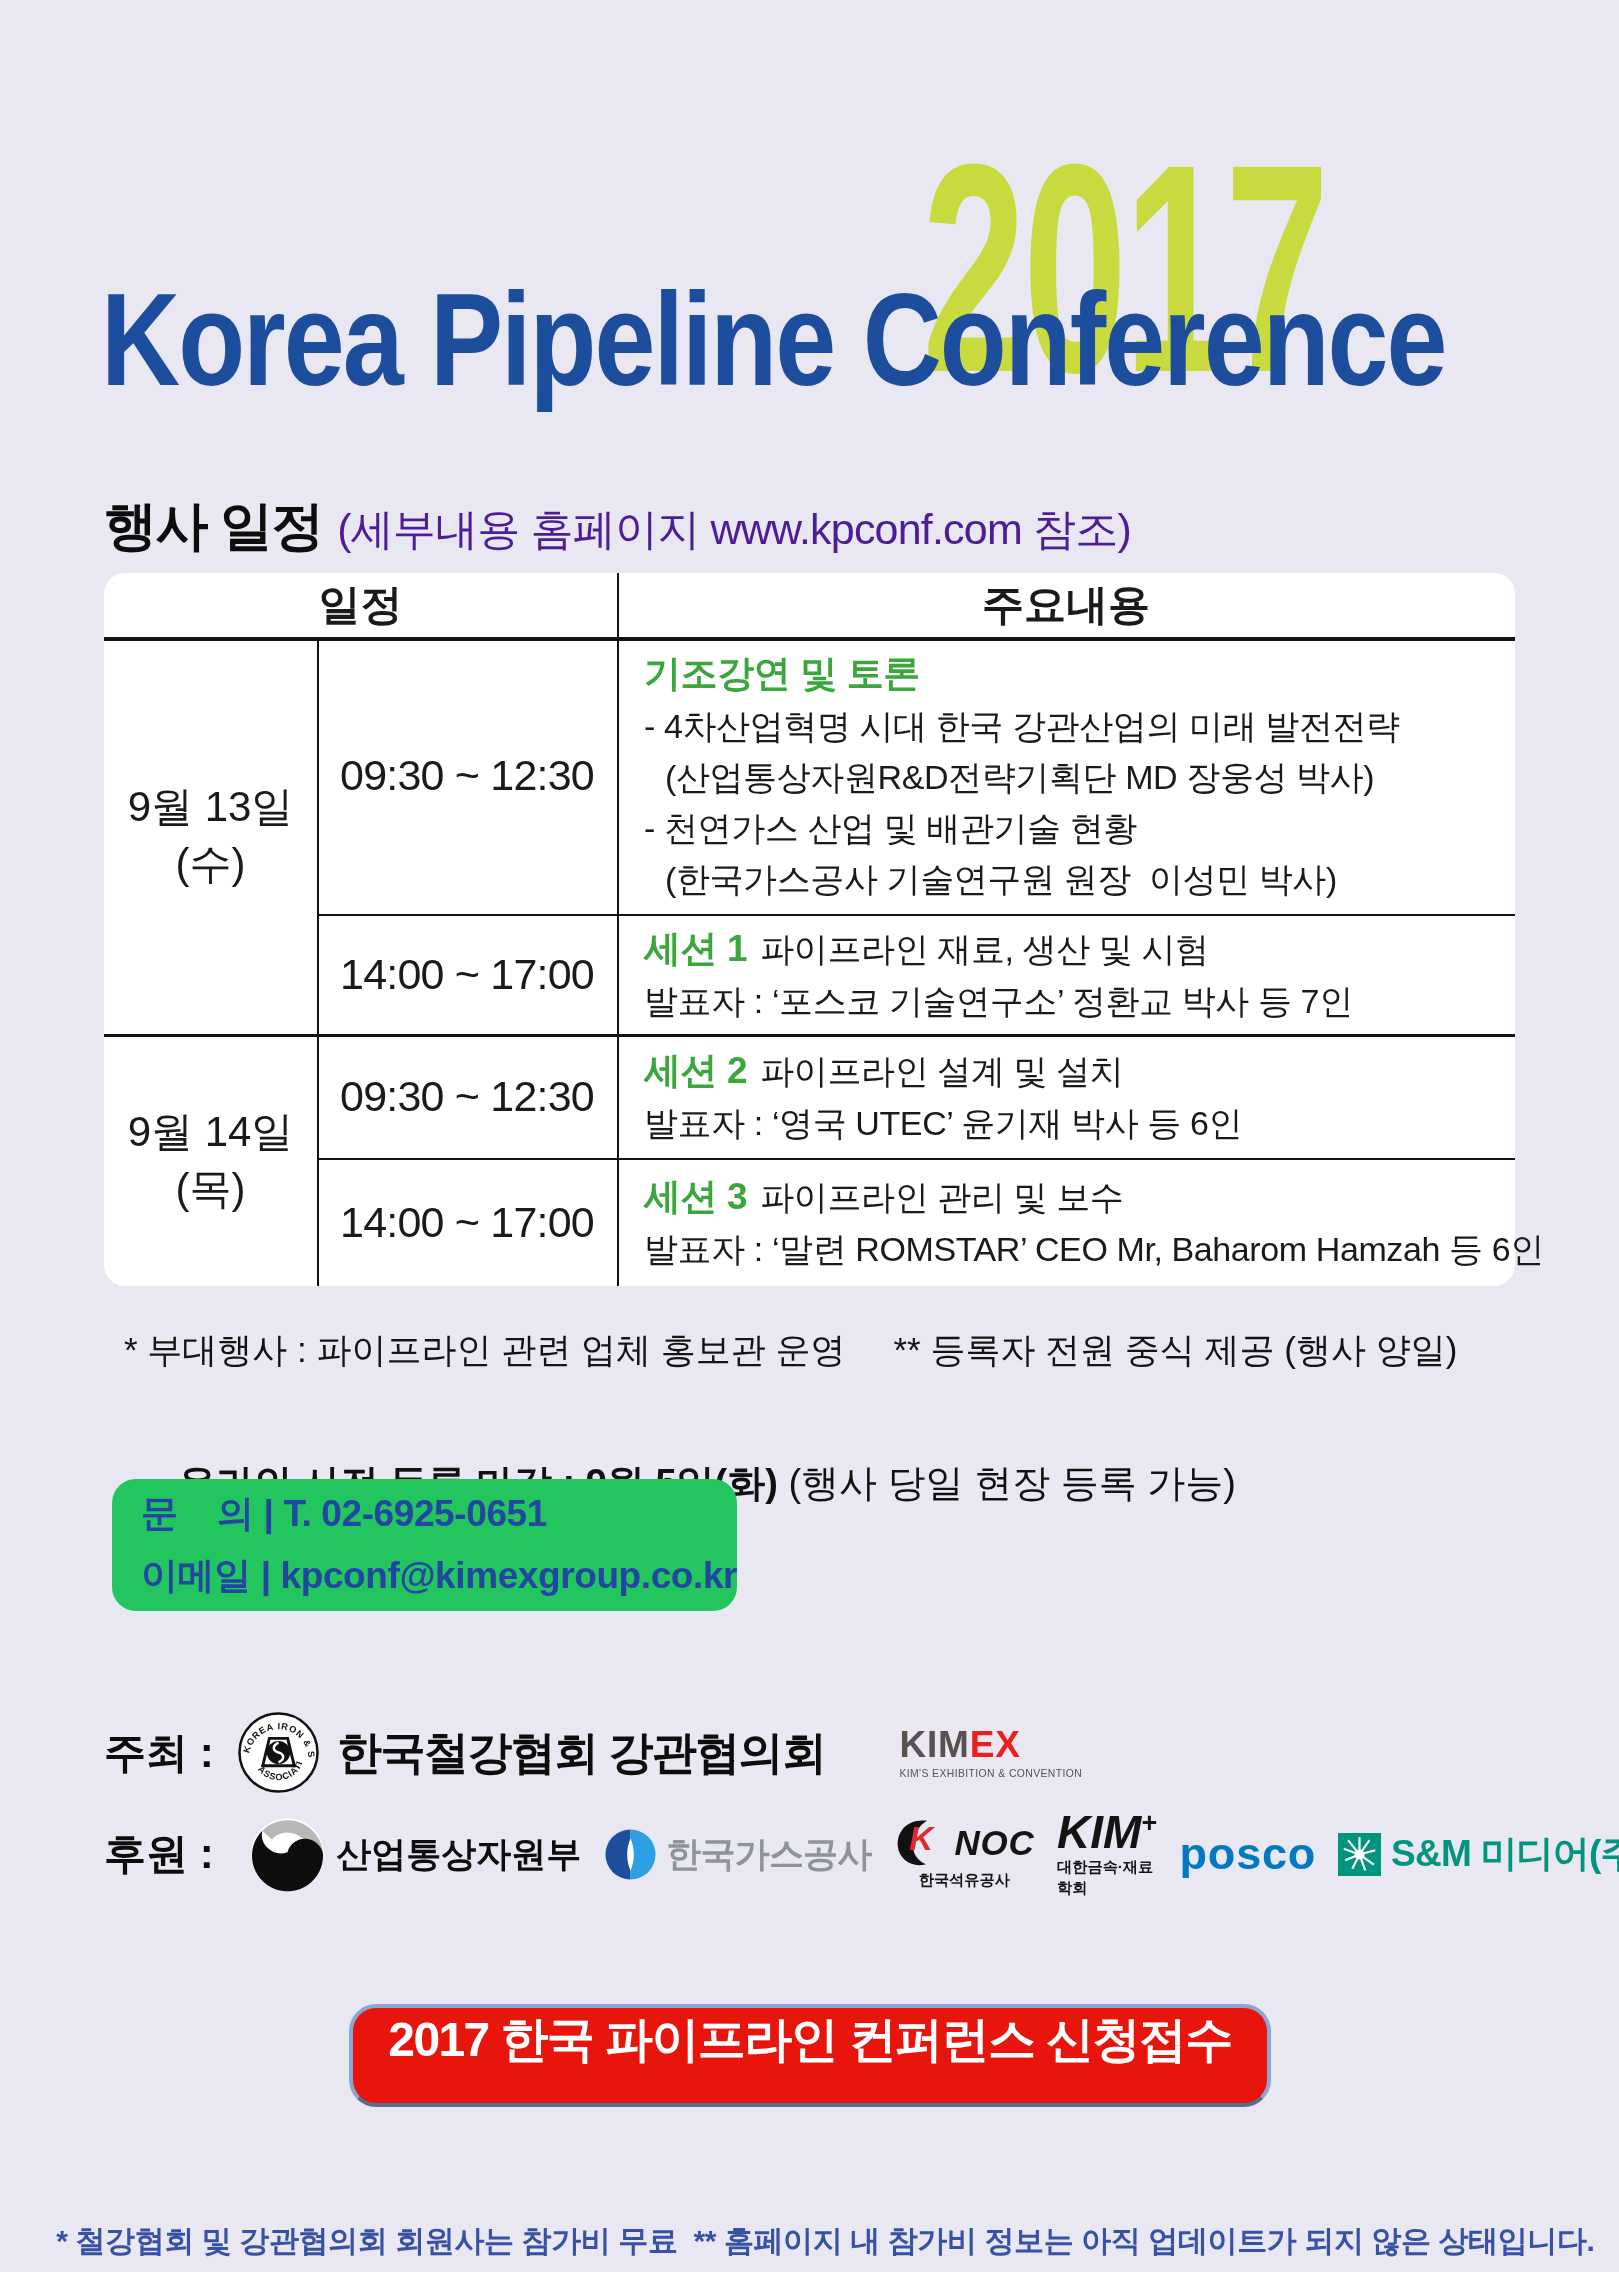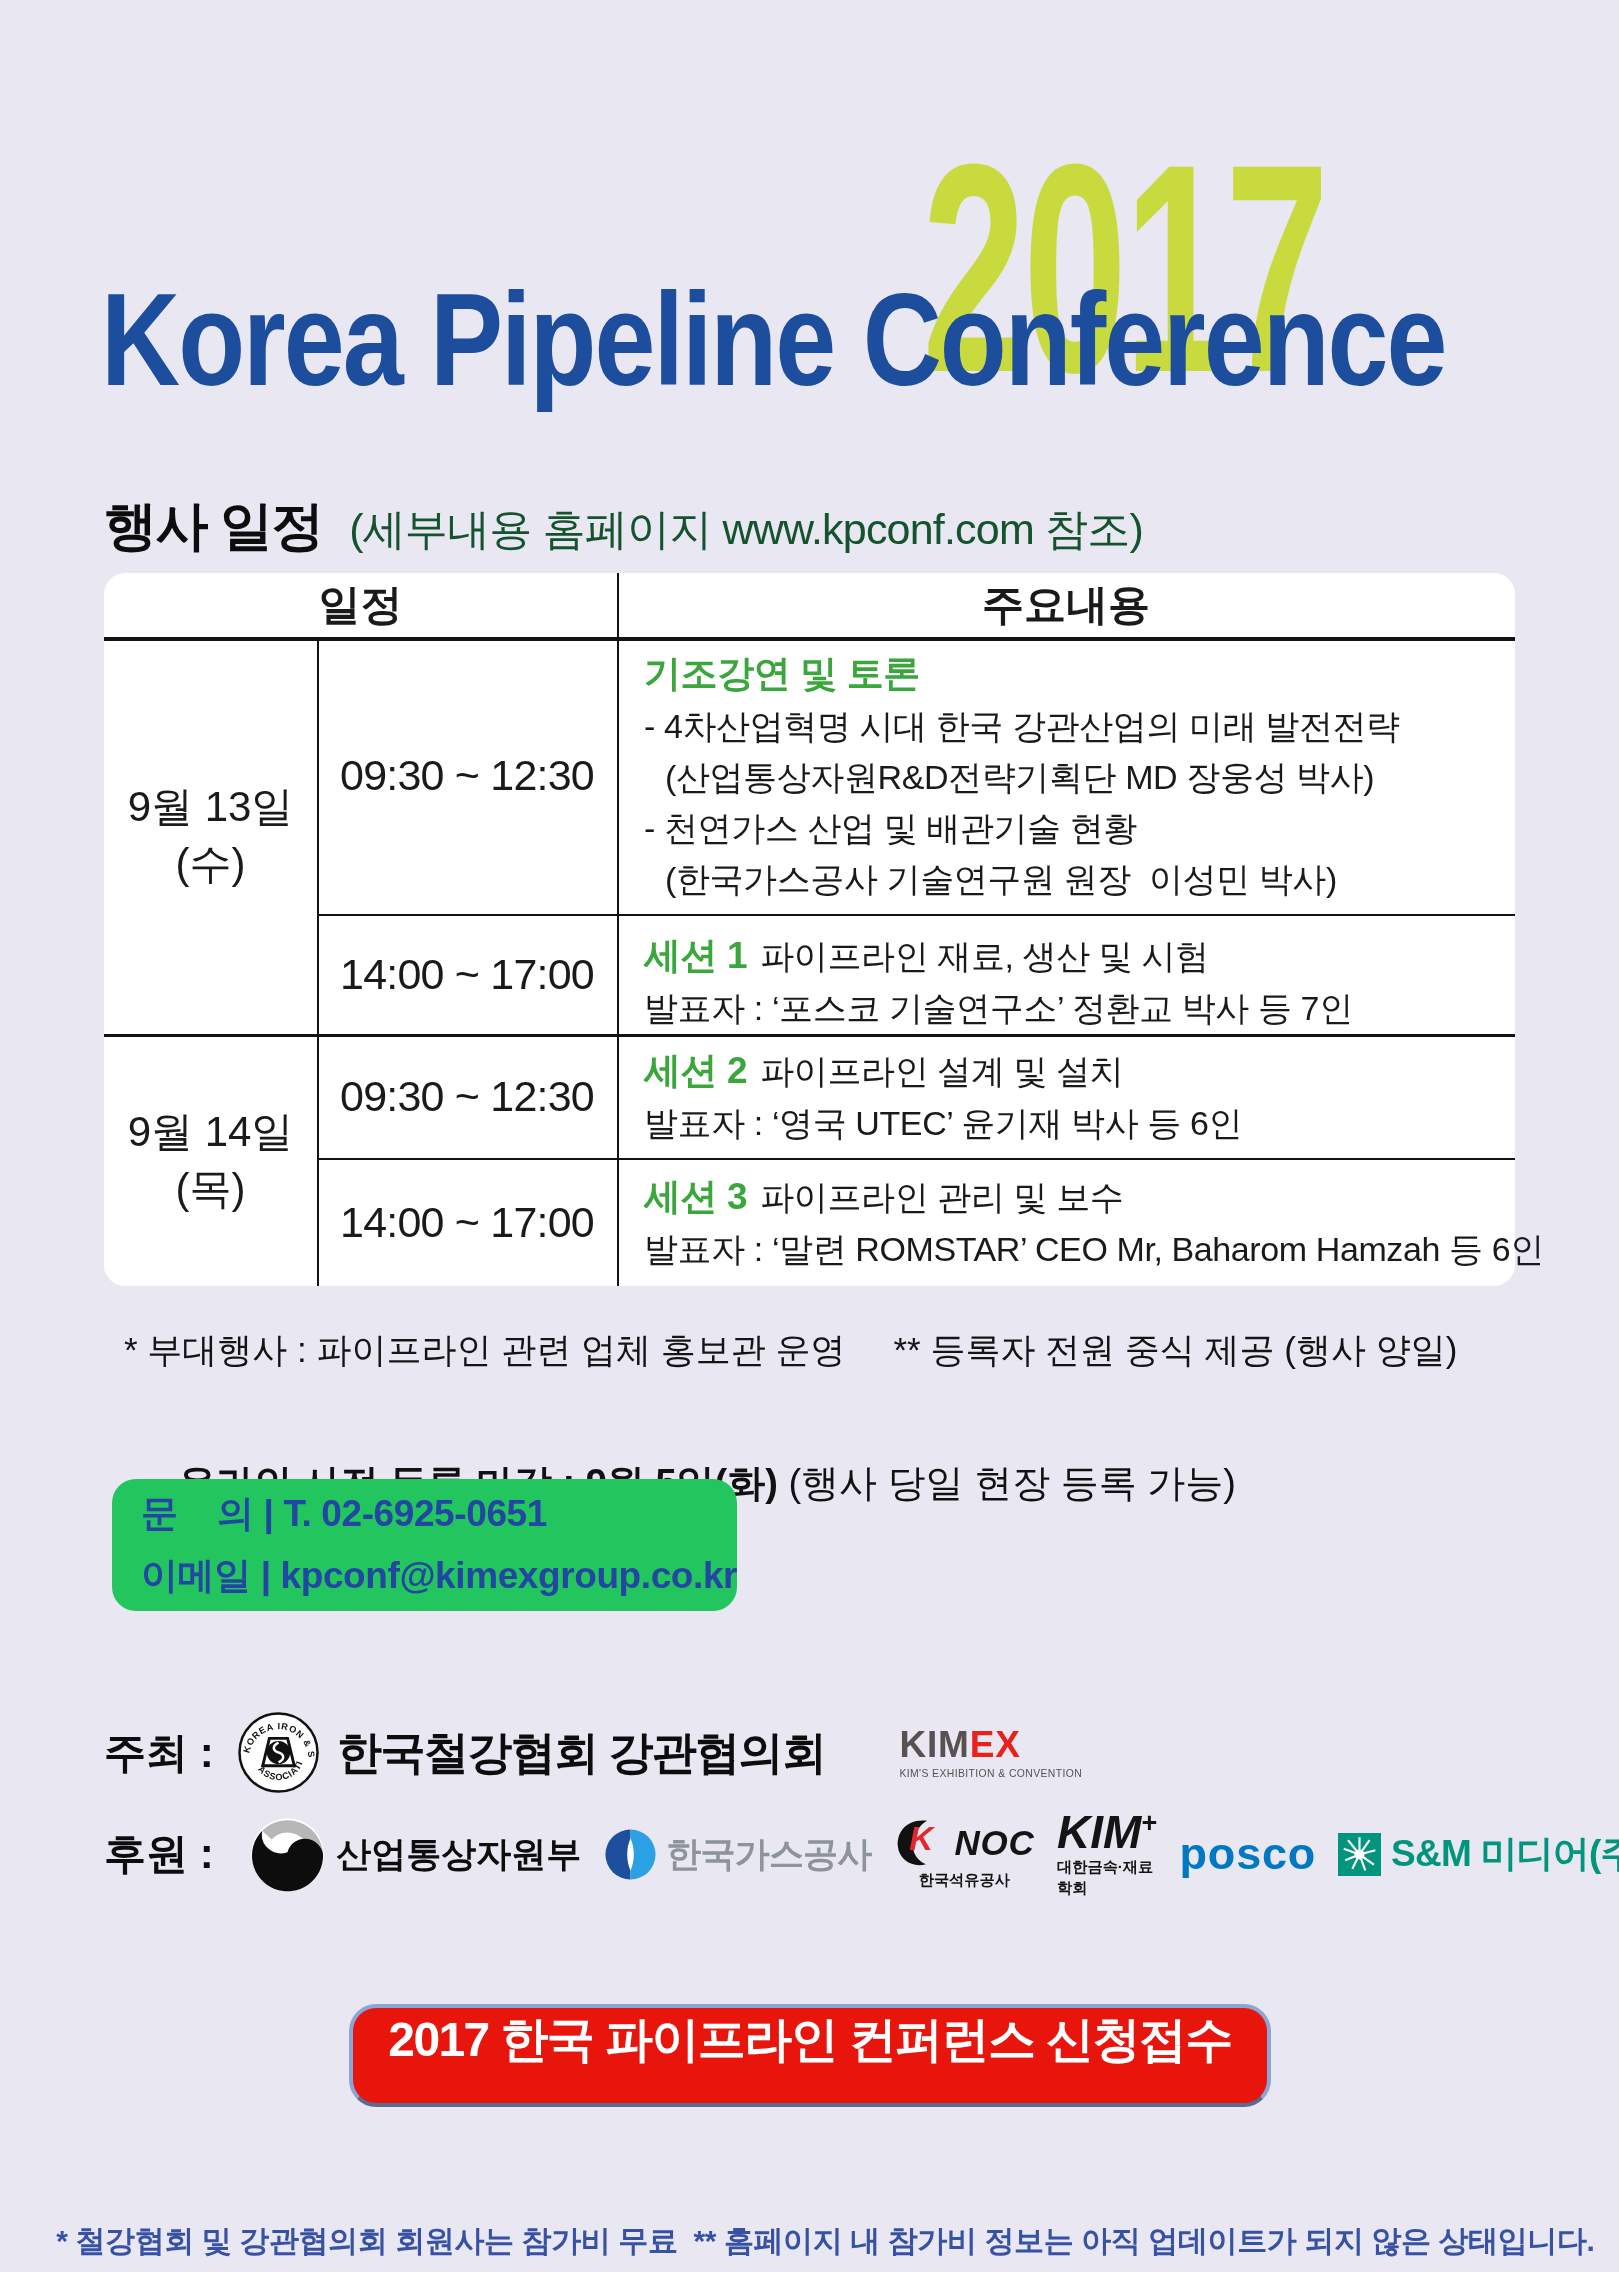--- a/index.html
+++ b/index.html
@@ -8,21 +8,21 @@
 
   
   .year{position:absolute;left:922px;top:120px;font-size:297px;line-height:1;font-weight:bold;
         color:#c9da3f;transform:scaleX(0.63);transform-origin:left top;letter-spacing:-4.8px;white-space:nowrap;z-index:1;}
   .main-title{position:absolute;left:101px;top:274px;font-size:132px;line-height:1;font-weight:bold;
         color:#1d4e9e;transform:scaleX(0.83);transform-origin:left top;letter-spacing:-2.4px;white-space:nowrap;z-index:2;}
 
   
   .sec-head{position:absolute;left:104px;top:491px;display:flex;align-items:baseline;gap:14.4px;white-space:nowrap;}
   .sec-title{font-size:53px;font-weight:800;color:#0d0d0d;letter-spacing:-1.6px;}
-  .sec-note{font-size:43px;font-weight:500;color:#14532d;letter-spacing:-0.8px;margin-left:12px;}
+  .sec-note{font-size:43px;font-weight:500;color:#4c1d95;letter-spacing:-0.8px;}
 
   
   .table{position:absolute;left:104px;top:573px;width:1411px;height:713px;background:#ffffff;border-radius:21px;}
   .table .cell{position:absolute;display:flex;align-items:center;justify-content:center;color:#1a1a1a;}
   .table .hline,.table .vline{position:absolute;background:#121212;}
   .th{font-size:42px;font-weight:700;}
   .date-cell{flex-direction:column;font-size:42px;line-height:1.35;text-align:center;}
   .time-cell{font-size:43px;letter-spacing:-0.8px;}
   .content-cell{position:absolute;display:flex;flex-direction:column;justify-content:center;
                 padding-left:27px;font-size:34px;line-height:1.5;color:#1a1a1a;letter-spacing:-0.4px;}
@@ -113,21 +113,21 @@
     <div class="cell time-cell" style="left:213px;top:461px;width:300px;height:124px;">09:30 ~ 12:30</div>
     <div class="cell time-cell" style="left:213px;top:585px;width:300px;height:128px;">14:00 ~ 17:00</div>
 
     <div class="content-cell" style="left:513px;top:64px;width:898px;height:277px;">
       <div class="line green">기조강연 및 토론</div>
       <div class="line">- 4차산업혁명 시대 한국 강관산업의 미래 발전전략</div>
       <div class="line indent">(산업통상자원R&amp;D전략기획단 MD 장웅성 박사)</div>
       <div class="line">- 천연가스 산업 및 배관기술 현황</div>
       <div class="line indent">(한국가스공사 기술연구원 원장  이성민 박사)</div>
     </div>
-    <div class="content-cell" style="left:513px;top:341px;width:898px;height:120px;justify-content:flex-end;">
+    <div class="content-cell" style="left:513px;top:341px;width:898px;height:120px;">
       <div class="line session-line"><span class="green">세션 1</span><span>파이프라인 재료, 생산 및 시험</span></div>
       <div class="line">발표자 : ‘포스코 기술연구소’ 정환교 박사 등 7인</div>
     </div>
     <div class="content-cell" style="left:513px;top:461px;width:898px;height:124px;">
       <div class="line session-line"><span class="green">세션 2</span><span>파이프라인 설계 및 설치</span></div>
       <div class="line">발표자 : ‘영국 UTEC’ 윤기재 박사 등 6인</div>
     </div>
     <div class="content-cell" style="left:513px;top:585px;width:898px;height:128px;">
       <div class="line session-line"><span class="green">세션 3</span><span>파이프라인 관리 및 보수</span></div>
       <div class="line">발표자 : ‘말련 ROMSTAR’ CEO Mr, Baharom Hamzah 등 6인</div>

